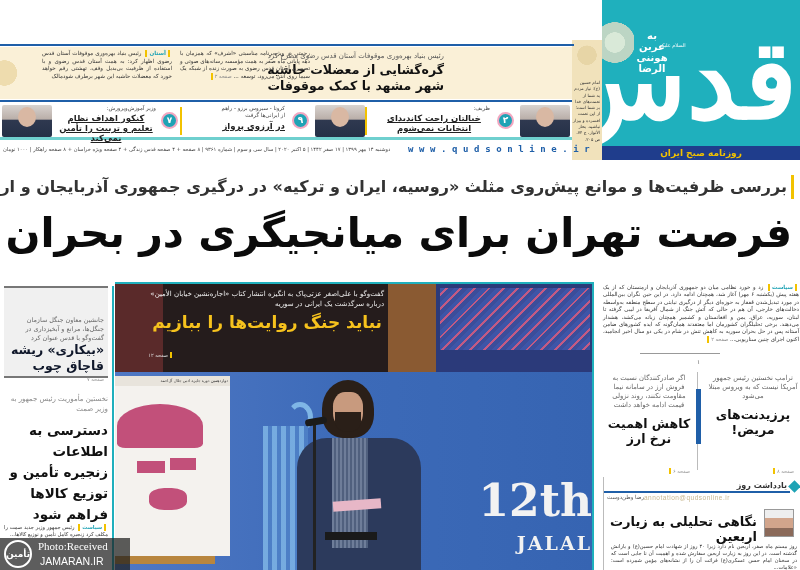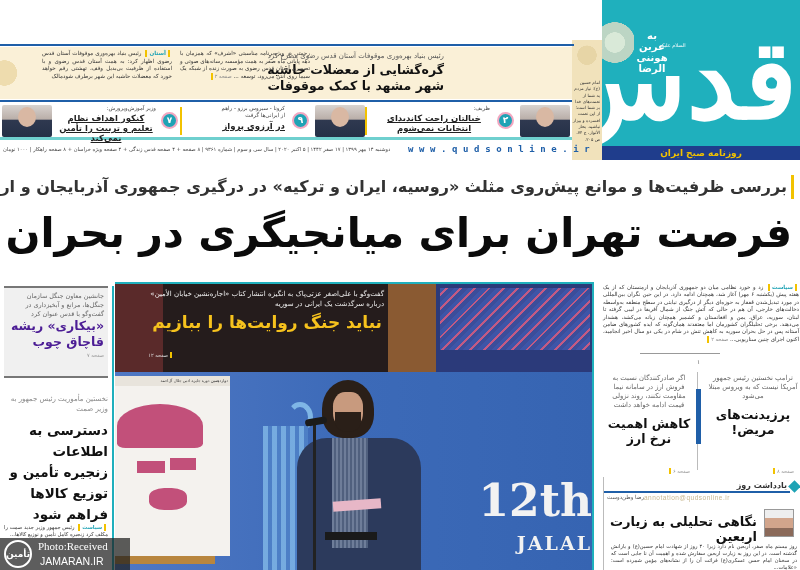--- a/index.html
+++ b/index.html
@@ -73,22 +73,22 @@
   .note-rule { position: absolute; left: 0; top: 14px; width: 186px; height: 2px; background: #1f5fa8; }
   .note-email { position: absolute; left: 40px; top: 17px; font-size: 6.5px; color: #c8b890; letter-spacing: 0.5px; direction: ltr; font-family: Liberation Sans, sans-serif; }
   .note-author { position: absolute; left: 3px; top: 17px; font-size: 5.5px; color: #555; }
   .note-photo { position: absolute; right: 5px; top: 32px; width: 30px; height: 28px; border: 1px solid #999; background: linear-gradient(180deg, #eee 0 30%, #d2a58c 31% 70%, #8b6a5a 71%); }
   .note-headline { position: absolute; right: 42px; top: 37px; font-size: 13px; font-weight: bold; color: #111; }
   .note-body { position: absolute; right: 2px; top: 66px; width: 186px; font-size: 5.2px; line-height: 7px; color: #333; text-align: justify; }
 
   
   .left-col { left: 0; top: 272px; width: 114px; height: 298px; }
   .lc-box1 { position: absolute; left: 4px; top: 14px; width: 104px; height: 92px; background: #f0f0f0; border-top: 2px solid #777; border-bottom: 2px solid #777; }
-  .lc-kicker { font-size: 6.4px; line-height: 8.8px; color: #666; text-align: right; padding: 4px 4px 0 4px; }
-  .lc-title { font-size: 12.5px; line-height: 16px; font-weight: bold; color: #4c1d95; text-align: right; padding: 0 4px; }
+  .lc-kicker { font-size: 6.4px; line-height: 8.8px; color: #666; text-align: right; padding: 4px 4px 0 4px; margin-top: 24px; }
+  .lc-title { font-size: 12.5px; line-height: 16px; font-weight: bold; color: #0f172a; text-align: right; padding: 0 4px; }
   .lc-ref { font-size: 5px; color: #999; text-align: right; padding: 2px 4px; }
   .lc-kicker2 { position: absolute; right: 6px; top: 122px; width: 104px; font-size: 7px; line-height: 10px; color: #888; text-align: right; }
   .lc-title2 { position: absolute; right: 6px; top: 148px; width: 104px; font-size: 13.5px; line-height: 21px; font-weight: bold; color: #111; text-align: right; }
   .lc-body2 { position: absolute; right: 6px; top: 252px; width: 104px; font-size: 5.2px; line-height: 7px; color: #333; text-align: justify; }
   .lc-vline { position: absolute; left: 112px; top: 14px; width: 2px; height: 284px; background: #1fb0bd; }
 
   
   .photo { left: 115px; top: 282px; width: 479px; height: 288px; overflow: hidden; background: #3d6bb8; border-top: 2px solid #1fb0bd; border-right: 2px solid #1fb0bd; }
   .ph-topbg { position: absolute; left: 0; top: 0; width: 479px; height: 88px; background: linear-gradient(90deg, #5a2a2a 0 10%, #251c1c 10% 57%, #8a5a32 57% 67%, #2b3a7a 67% 100%); }
   .ph-mosaic { position: absolute; right: 2px; top: 4px; width: 150px; height: 62px; background: repeating-linear-gradient(135deg, #3d55a8 0 4px, #c25a84 4px 6px, #3b4d9a 6px 10px); }

